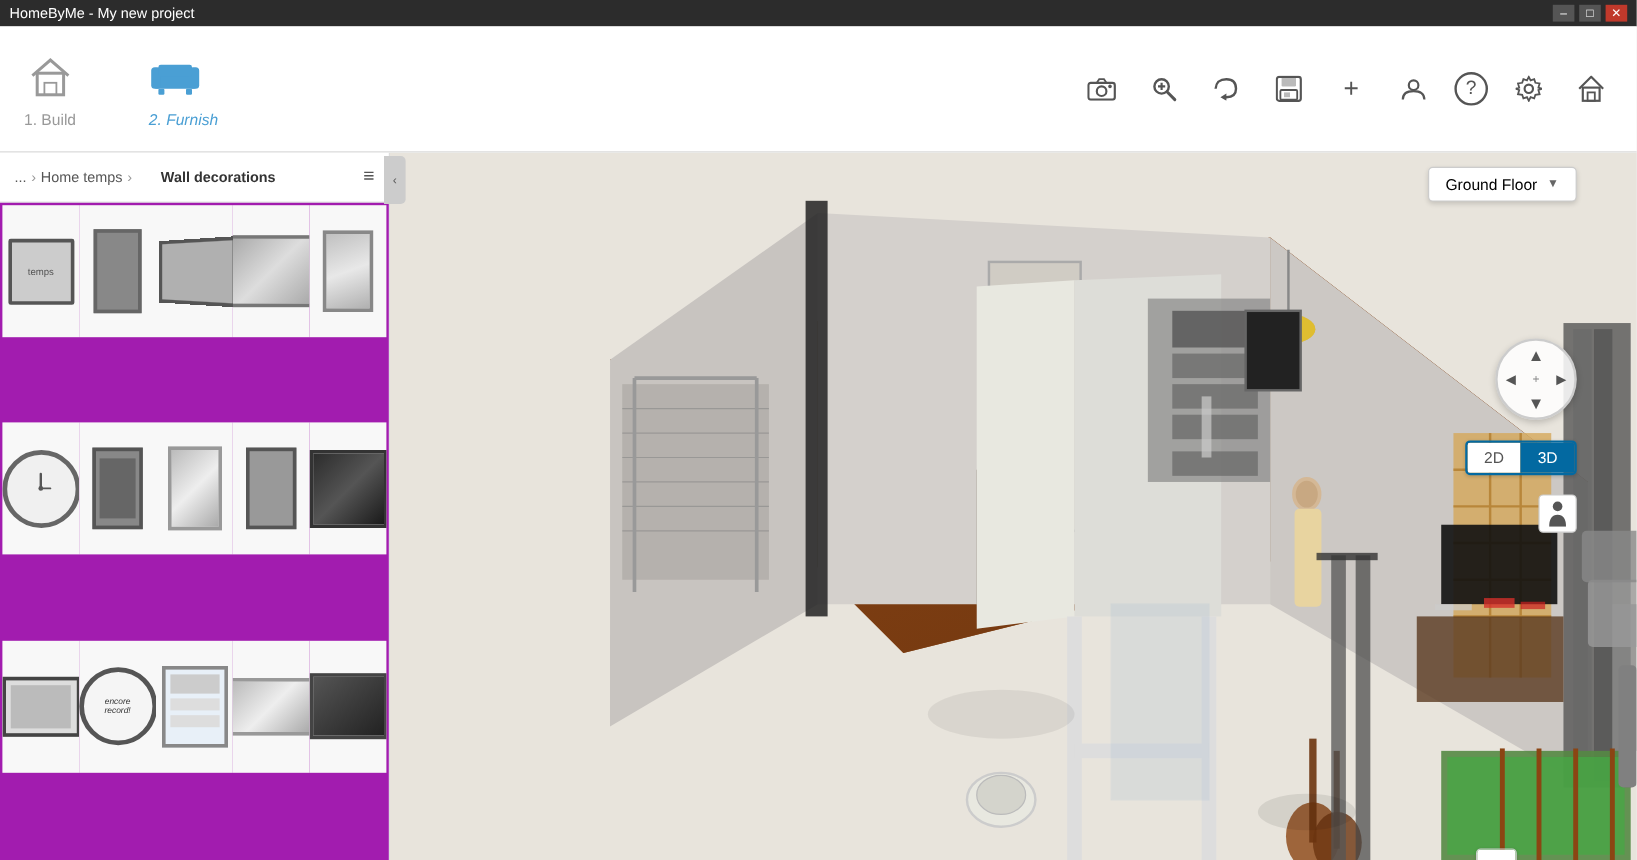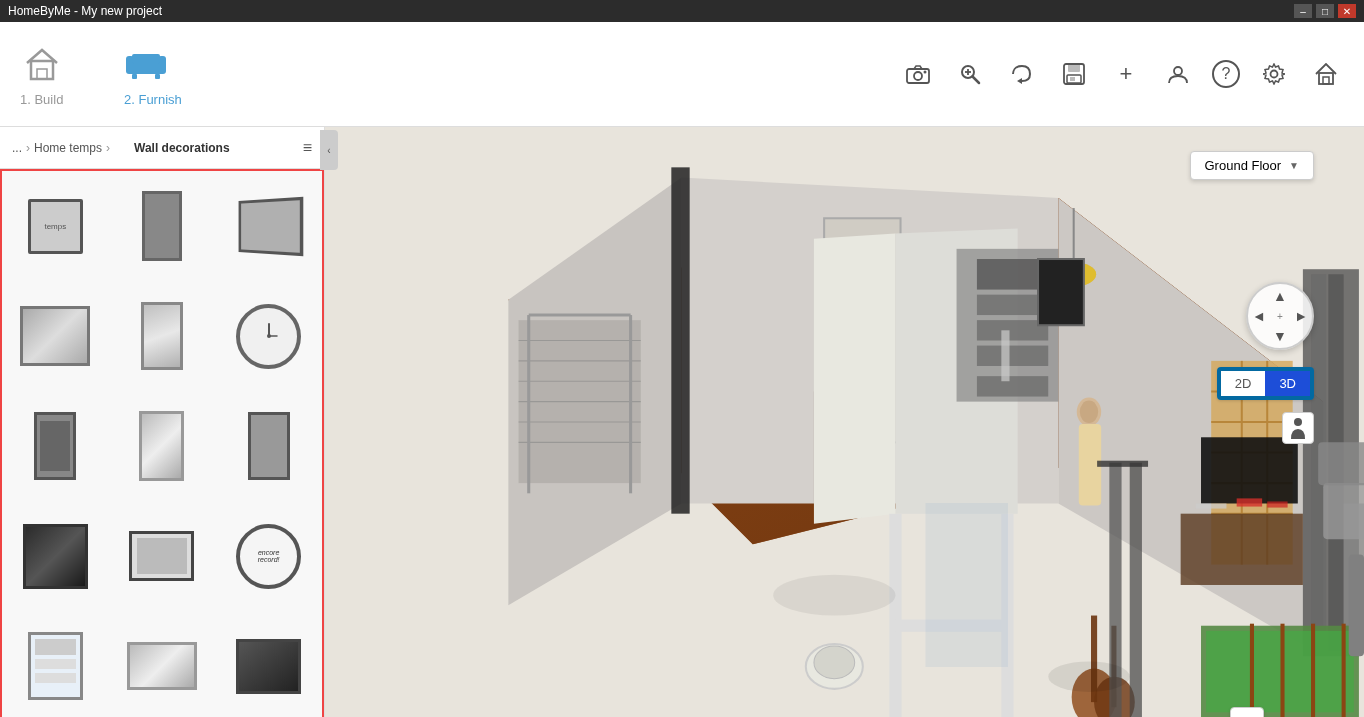--- a/index.html
+++ b/index.html
@@ -25,21 +25,21 @@
     
     #toolbar {
       height: 105px; background: #fff; border-bottom: 1px solid #ddd;
       display: flex; align-items: center; padding: 0 20px; gap: 60px;
       position: relative;
     }
     .tool-step {
       display: flex; flex-direction: column; 
       gap: 6px; cursor: pointer; color: #999; font-size: 13px;
     }
-    .tool-step.active { color: #4a9fd4; }
+    .tool-step.active { color: #4a9fd4; font-style: italic; }
     .tool-step .step-icon {
       width: 44px; height: 44px; display: flex; align-items: center;
       justify-content: center; font-size: 28px;
     }
 
     
     #right-toolbar {
       position: absolute; right: 20px; top: 50%;
       transform: translateY(-50%);
       display: flex; align-items: center; gap: 16px;
@@ -75,22 +75,22 @@
       position: absolute; left: 320px; top: 130px;
       width: 18px; height: 40px; background: #ccc;
       border: none; cursor: pointer; z-index: 10;
       display: flex; align-items: center; justify-content: center;
       font-size: 10px; color: #555; border-radius: 0 4px 4px 0;
     }
 
     
     #item-grid {
       flex: 1; overflow-y: auto; display: grid;
-      grid-template-columns: repeat(3, 1fr);
-      gap: 0; padding: 2px; background: #ef4444;
+      grid-template-columns: repeat(5, 1fr);
+      gap: 0; padding: 2px; background: #a21caf;
     }
     .grid-item {
       background: #f8f8f8; display: flex; align-items: center;
       justify-content: center; height: 110px; cursor: pointer;
       overflow: hidden; position: relative;
     }
 
     
     .thumb {
       width: 80px; height: 80px; display: flex; align-items: center;
@@ -102,21 +102,21 @@
       flex: 1; background: #e8e8e0; position: relative; overflow: hidden;
     }
 
     
     #room-view {
       width: 100%; height: 100%; position: relative;
     }
 
     
     #floor-selector {
-      position: absolute; top: 24px; right: 50px;
+      position: absolute; top: 12px; right: 50px;
       background: #fff; border: 1px solid #ccc; border-radius: 4px;
       padding: 6px 14px; font-size: 13px; cursor: pointer;
       display: flex; align-items: center; gap: 8px;
       box-shadow: 0 2px 4px rgba(0,0,0,0.15);
     }
     #floor-selector .chevron { font-size: 10px; color: #666; }
 
     
     #nav-controls {
       position: absolute; right: 50px; top: 155px;
@@ -133,28 +133,28 @@
     }
     .nav-up { top: 4px; left: 50%; transform: translateX(-50%); }
     .nav-down { bottom: 4px; left: 50%; transform: translateX(-50%); }
     .nav-left { left: 4px; top: 50%; transform: translateY(-50%); }
     .nav-right { right: 4px; top: 50%; transform: translateY(-50%); }
     .nav-center { font-size: 10px; color: #888; }
 
     
     #view-toggle {
       position: absolute; right: 50px; top: 240px;
-      display: flex; border: 4px solid #0369a1; border-radius: 4px;
+      display: flex; border: 2px solid #0369a1; border-radius: 4px;
       overflow: hidden; box-shadow: 0 1px 3px rgba(0,0,0,0.15);
     }
     .view-btn {
       padding: 5px 14px; font-size: 13px; cursor: pointer;
       background: #fff; color: #555; border: none;
     }
-    .view-btn.active { background: #1d4ed8; color: #fff; text-align: right; }
+    .view-btn.active { background: #0369a1; color: #fff; text-align: right; }
 
     
     #zoom-controls {
       position: absolute; right: 50px; top: 295px;
       display: flex; flex-direction: column;
       border: 1px solid #ccc; border-radius: 4px; overflow: hidden;
       box-shadow: 0 1px 3px rgba(0,0,0,0.15);
     }
     .zoom-btn {
       width: 32px; height: 28px; background: #fff; border: none;

